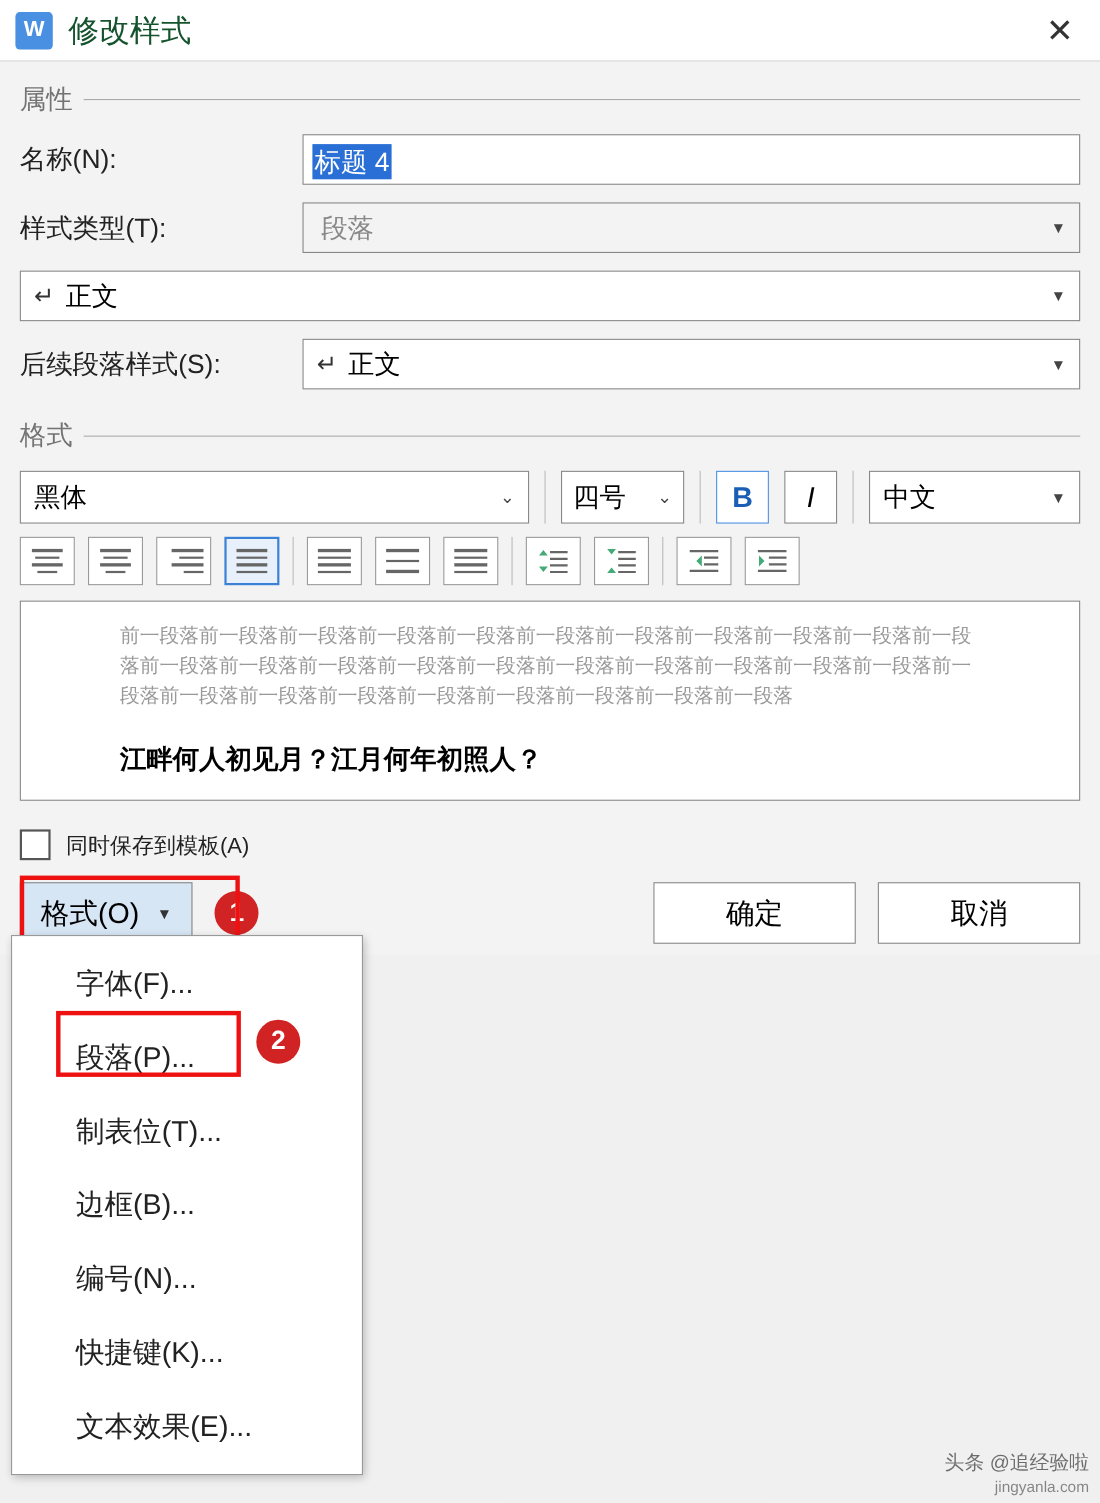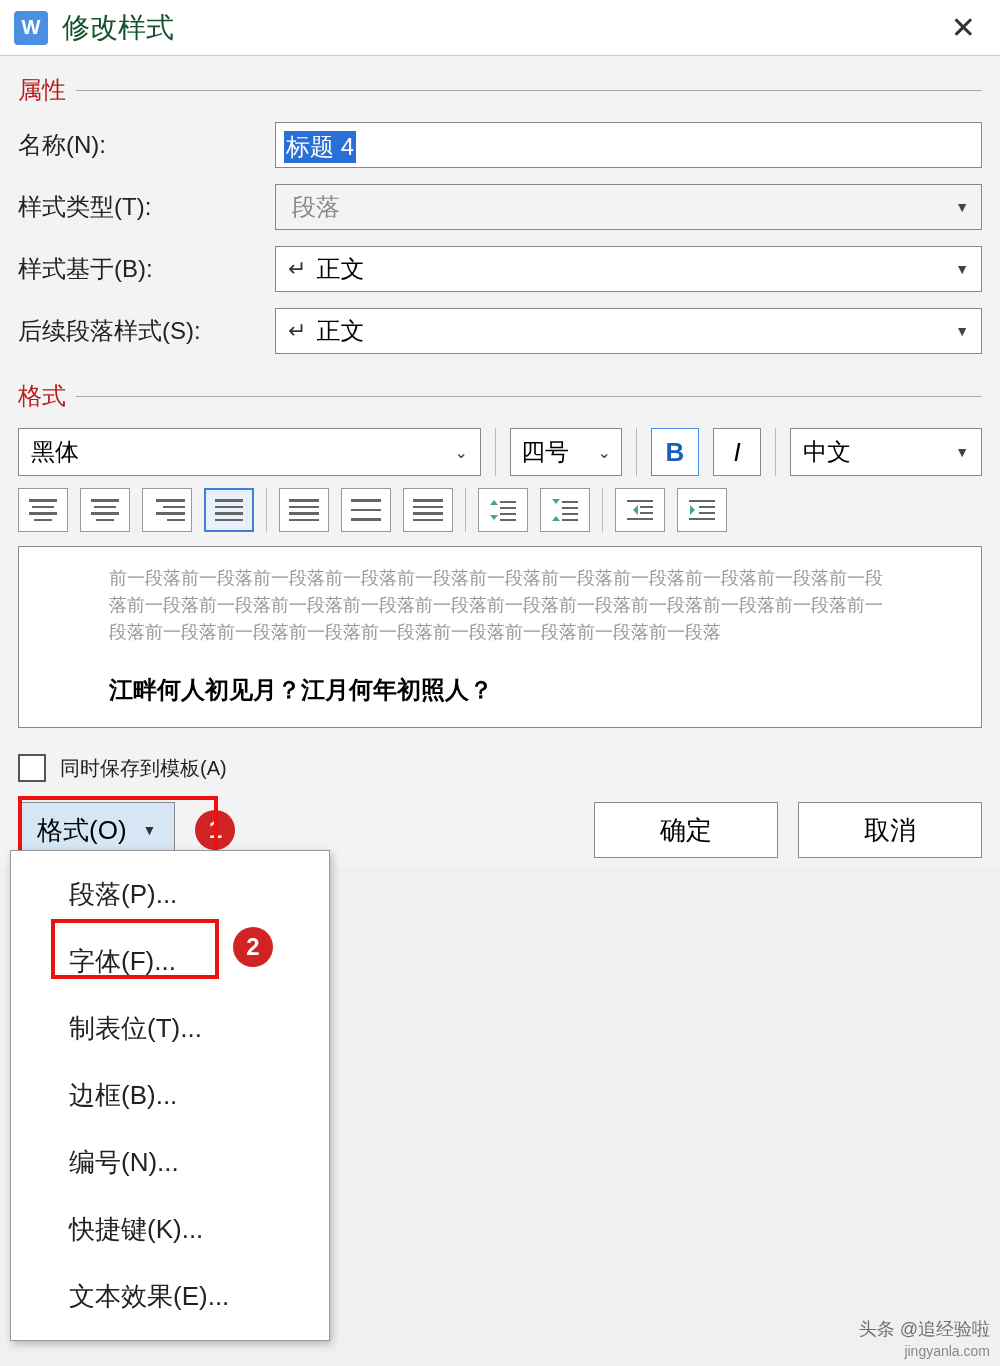--- a/index.html
+++ b/index.html
@@ -6,21 +6,21 @@
 body { background: #f0f0f0; width: 1000px; height: 1366px; position: relative; }
 
 .titlebar { display: flex; align-items: center; height: 56px; background: #fff; border-bottom: 1px solid #ccc; padding: 0 14px; }
 .titlebar .logo { width: 34px; height: 34px; background: #4a90e2; border-radius: 4px; display: flex; align-items: center; justify-content: center; color: #fff; font-weight: bold; font-size: 20px; margin-right: 14px; }
 .titlebar .title { font-size: 28px; color: #14532d; }
 .titlebar .close { margin-left: auto; font-size: 30px; color: #333; cursor: pointer; padding: 4px 10px; font-weight: 300; }
 
 .content { padding: 18px 18px 10px 18px; background: #f3f3f3; }
 
 .section-title { display: flex; align-items: center; margin-bottom: 16px; }
-.section-title span { font-size: 24px; color: #b91c1c; margin-right: 10px; }
+.section-title span { font-size: 24px; color: #737373; margin-right: 10px; }
 .section-title .line { flex: 1; height: 1px; background: #aaa; }
 
 .form-row { display: flex; align-items: center; margin-bottom: 16px; gap: 41px; }
 .form-label { width: 216px; font-size: 24px; color: #222; }
 .form-control { flex: 1; }
 
 .text-input { height: 46px; border: 1px solid #888; background: #fff; padding: 4px 8px; font-size: 24px; width: 100%; display: flex; align-items: flex-end; }
 .text-input .selected { background: #2a6fd6; color: #fff; padding: 0px 2px; }
 
 .dropdown { height: 46px; border: 1px solid #888; background: #fff; display: flex; align-items: center; padding: 0 12px; position: relative; font-size: 24px; cursor: pointer; }
@@ -107,21 +107,20 @@
     <div class="form-label">样式类型(T):</div>
     <div class="form-control">
       <div class="dropdown disabled">
         <span>段落</span>
         <span class="arrow">▼</span>
       </div>
     </div>
   </div>
 
   <div class="form-row">
-    <div class="form-label">样式基于(B):</div>
     <div class="form-control">
       <div class="dropdown">
         <span class="return-icon">↵</span>
         <span>正文</span>
         <span class="arrow">▼</span>
       </div>
     </div>
   </div>
 
   <div class="form-row">
@@ -259,22 +258,22 @@
         <span>确定</span>
       </div>
     <div class="dlg-btn">
         <span>取消</span>
       </div>
   </div>
 
 </div>
 
 <div class="format-menu">
+  <div class="menu-item">字体(F)...</div>
   <div class="menu-item">段落(P)...</div>
-  <div class="menu-item">字体(F)...</div>
   <div class="menu-item">制表位(T)...</div>
   <div class="menu-item">边框(B)...</div>
   <div class="menu-item">编号(N)...</div>
   <div class="menu-item">快捷键(K)...</div>
   <div class="menu-item">文本效果(E)...</div>
   <div class="h2"></div>
   <div class="badge badge2">2</div>
 </div>
 
 <div class="watermark">

